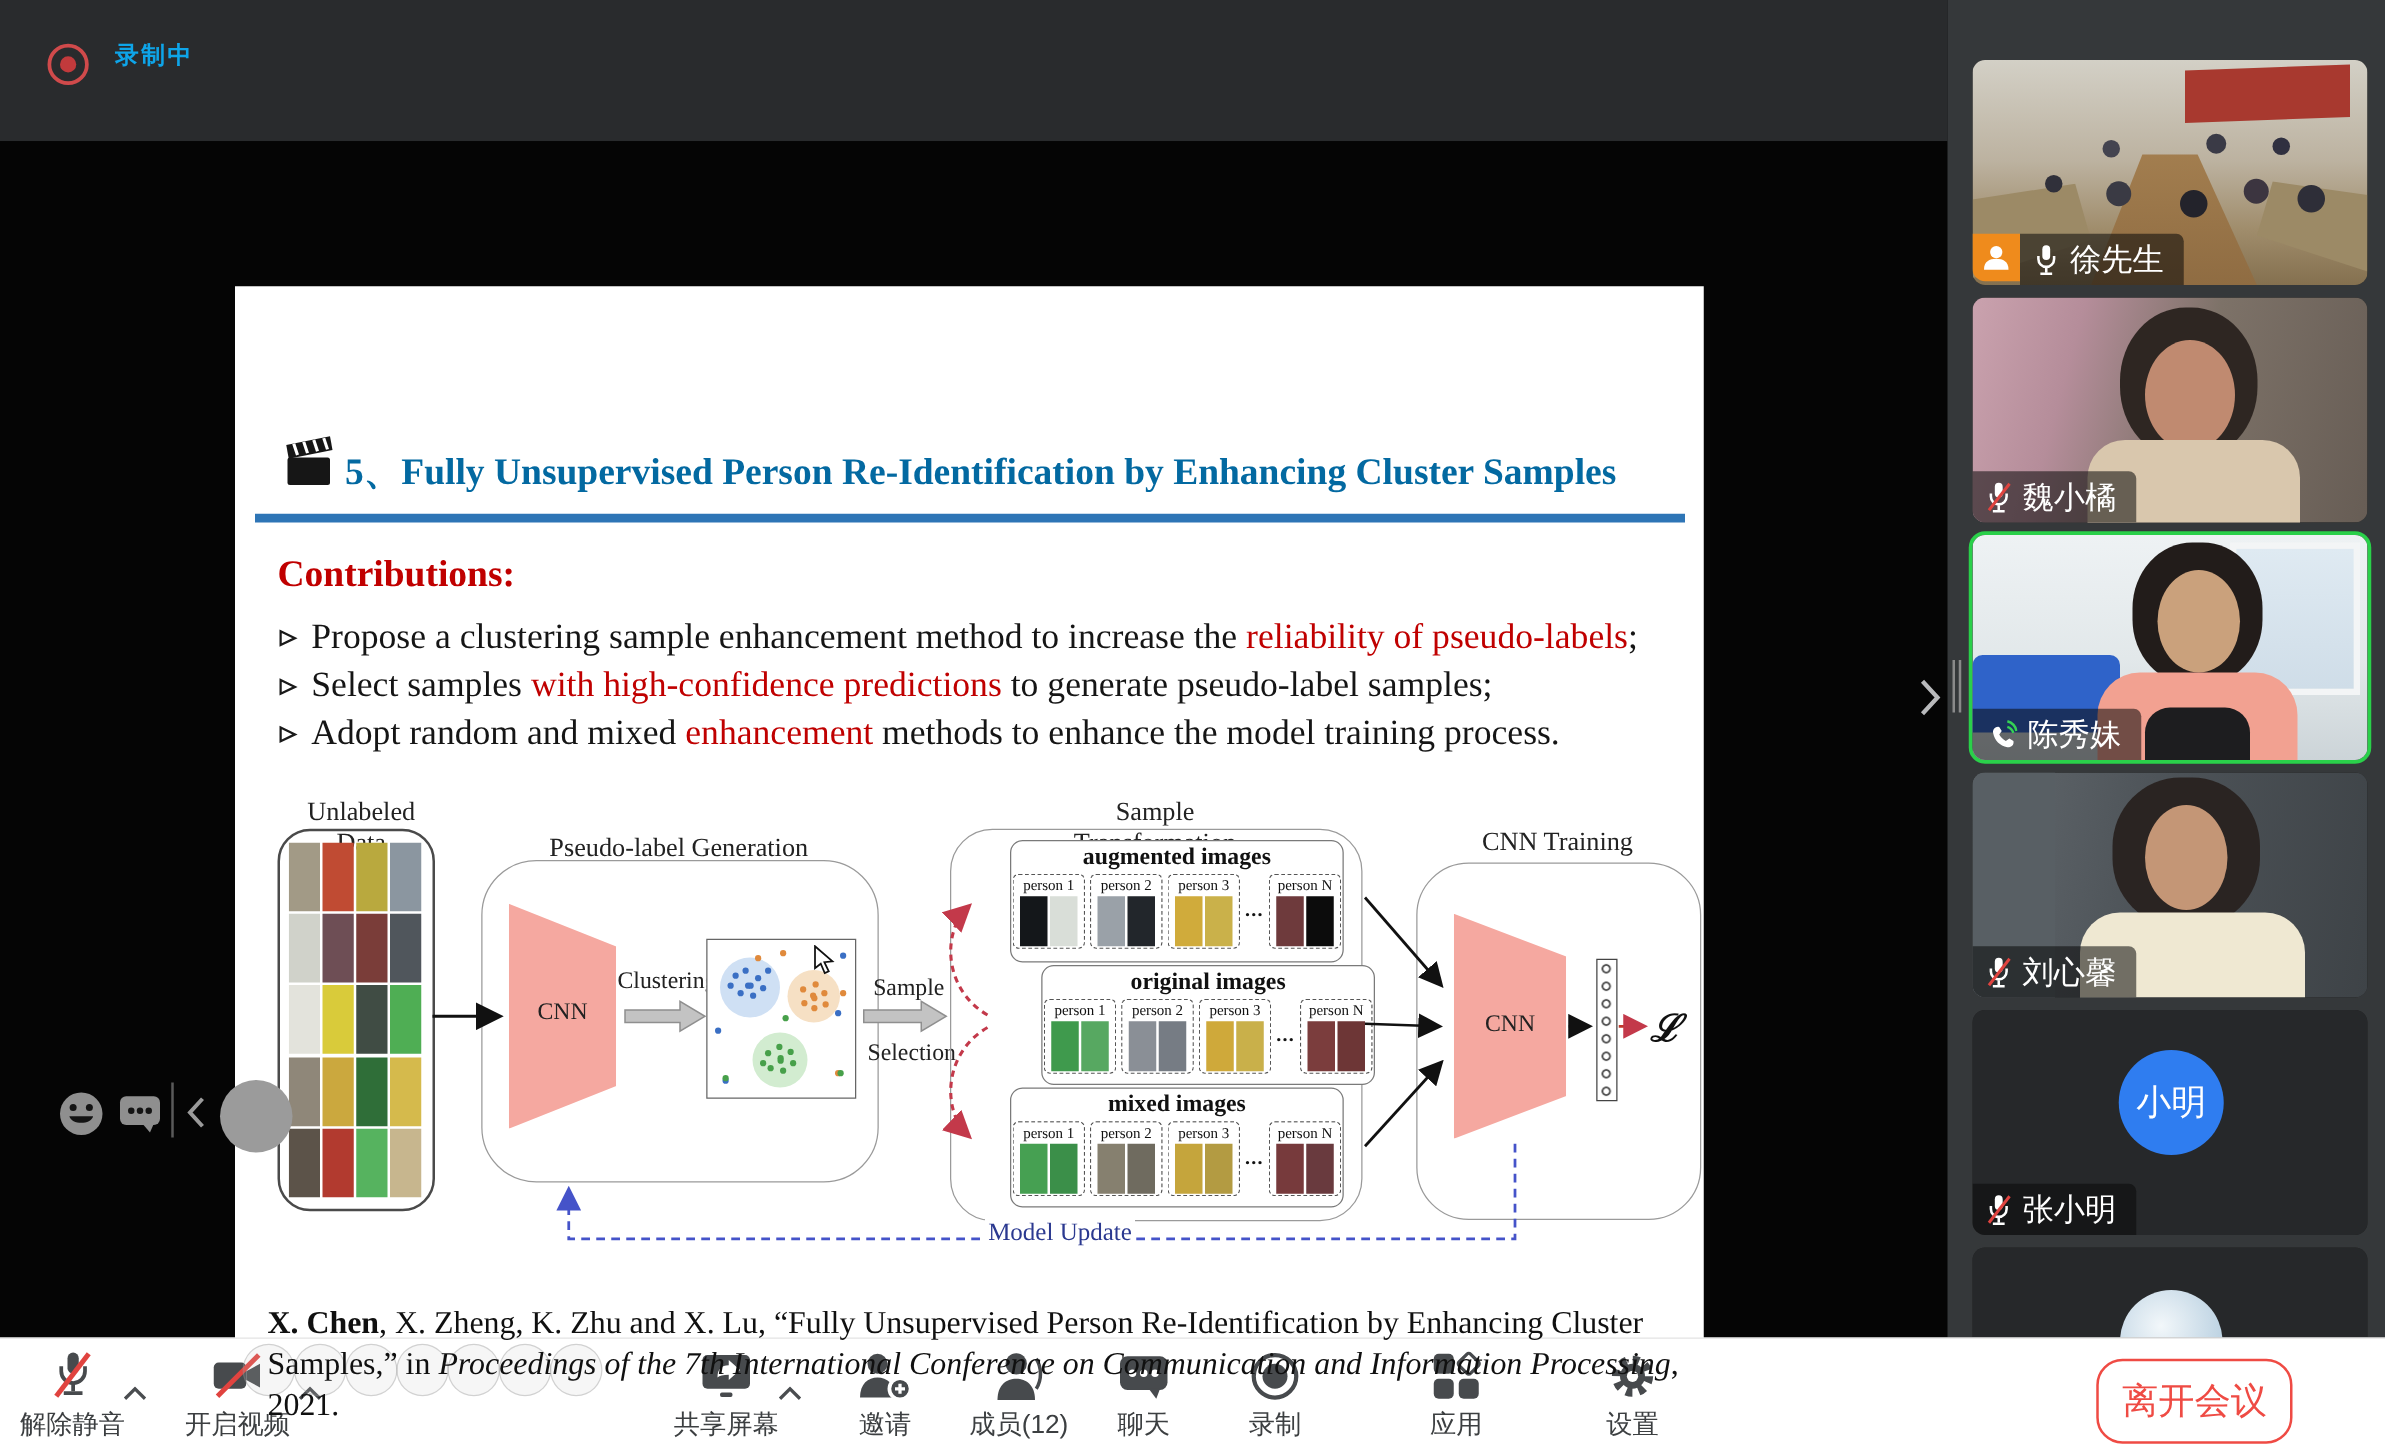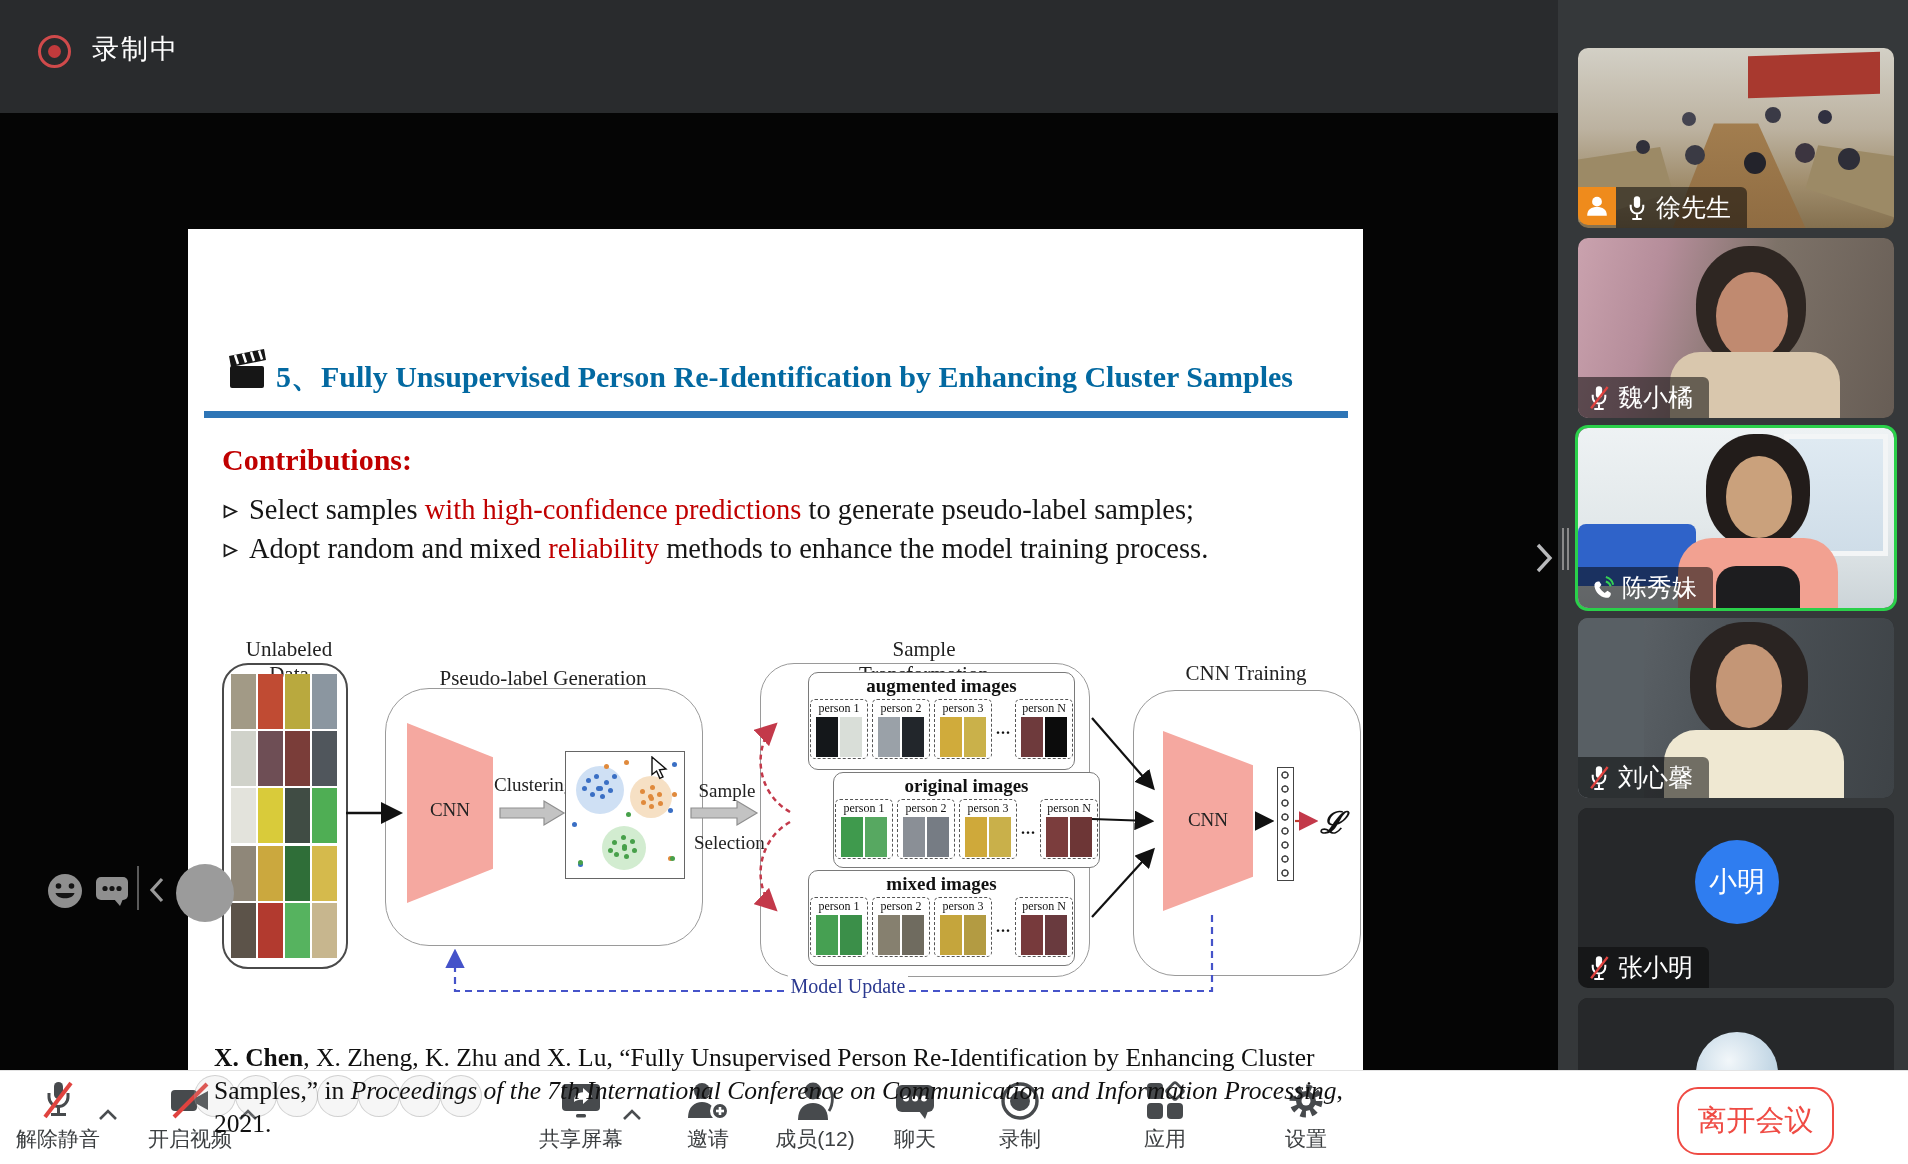--- a/index.html
+++ b/index.html
@@ -1,21 +1,21 @@
 <!DOCTYPE html>
 <html><head>
 <meta charset="utf-8">
 <style>
   html,body{margin:0;padding:0;background:#000;}
   .app{position:relative;width:1908px;height:1164px;overflow:hidden;font-family:"Liberation Sans","DejaVu Sans",sans-serif;background:#050505;}
   
   .topbar{position:absolute;left:0;top:0;width:1558px;height:113px;background:#292b2d;}
   .rec-ring{position:absolute;left:38px;top:35px;width:27px;height:27px;border:3px solid #d04a4b;border-radius:50%;}
   .rec-dot{position:absolute;left:7px;top:7px;width:13px;height:13px;background:#c23a3c;border-radius:50%;}
-  .rec-label{position:absolute;left:92px;top:31px;font-size:27px;color:#ffffff;letter-spacing:2px;}
+  .rec-label{position:absolute;left:92px;top:31px;font-size:19px;color:#0ea5e9;letter-spacing:2px;font-weight:bold;}
   
   .stage{position:absolute;left:0;top:113px;width:1558px;height:957px;background:#050505;}
   .slide{position:absolute;left:188px;top:116px;width:1175px;height:879px;background:#ffffff;color:#111;font-family:"Liberation Serif","DejaVu Serif",serif;}
   .slide-title{position:absolute;left:44px;top:14px;font-size:74px;font-weight:bold;letter-spacing:1px;color:#0c0c0c;}
   .clapper{position:absolute;left:36px;top:118px;}
   .slide-subtitle{position:absolute;left:88px;top:128px;font-size:30px;font-weight:bold;color:#0369a1;}
   .blue-rule{position:absolute;left:16px;top:182px;width:1144px;height:7px;background:#2e75b6;}
   .contrib{position:absolute;left:34px;top:214px;font-size:30px;font-weight:bold;color:#c00000;}
   .bullets{position:absolute;left:34px;top:262px;font-size:28.5px;line-height:38.5px;color:#151515;}
   .bullets .red{color:#c00000;}
@@ -101,26 +101,31 @@
       </svg>
       <div class="slide-subtitle">5、Fully Unsupervised Person Re-Identification by Enhancing Cluster Samples</div>
       <div class="blue-rule"></div>
 
       <div class="contrib">Contributions:</div>
 
       <div class="bullets">
         <div class="bullet-row">
           <svg class="bmark" width="17" height="17" viewBox="0 0 17 17">
               <path d="M2.5 3 L14 8.5 L2.5 14 Z" fill="none" stroke="#1a1a1a" stroke-width="1.8"></path>
-            </svg><span>Select samples </span><span class="red">with high-confidence predictions</span><span> to generate pseudo-label samples;</span>
+            </svg><span>Propose a clustering sample enhancement method to increase the </span><span class="red">reliability of pseudo-labels</span><span>;</span>
         </div>
         <div class="bullet-row">
           <svg class="bmark" width="17" height="17" viewBox="0 0 17 17">
               <path d="M2.5 3 L14 8.5 L2.5 14 Z" fill="none" stroke="#1a1a1a" stroke-width="1.8"></path>
-            </svg><span>Adopt random and mixed </span><span class="red">reliability</span><span> methods to enhance the model training process.</span>
+            </svg><span>Select samples </span><span class="red">with high-confidence predictions</span><span> to generate pseudo-label samples;</span>
+        </div>
+        <div class="bullet-row">
+          <svg class="bmark" width="17" height="17" viewBox="0 0 17 17">
+              <path d="M2.5 3 L14 8.5 L2.5 14 Z" fill="none" stroke="#1a1a1a" stroke-width="1.8"></path>
+            </svg><span>Adopt random and mixed </span><span class="red">enhancement</span><span> methods to enhance the model training process.</span>
         </div>
       </div>
 
       <div class="dg-label" style="left:36px;top:408px;width:130px;">Unlabeled Data</div>
       <div class="collage">
         <div class="collage-grid">
             <div class="tile" style="background: rgb(162, 154, 134);"></div>
             <div class="tile" style="background: rgb(192, 75, 51);"></div>
             <div class="tile" style="background: rgb(185, 169, 62);"></div>
             <div class="tile" style="background: rgb(139, 150, 160);"></div>

